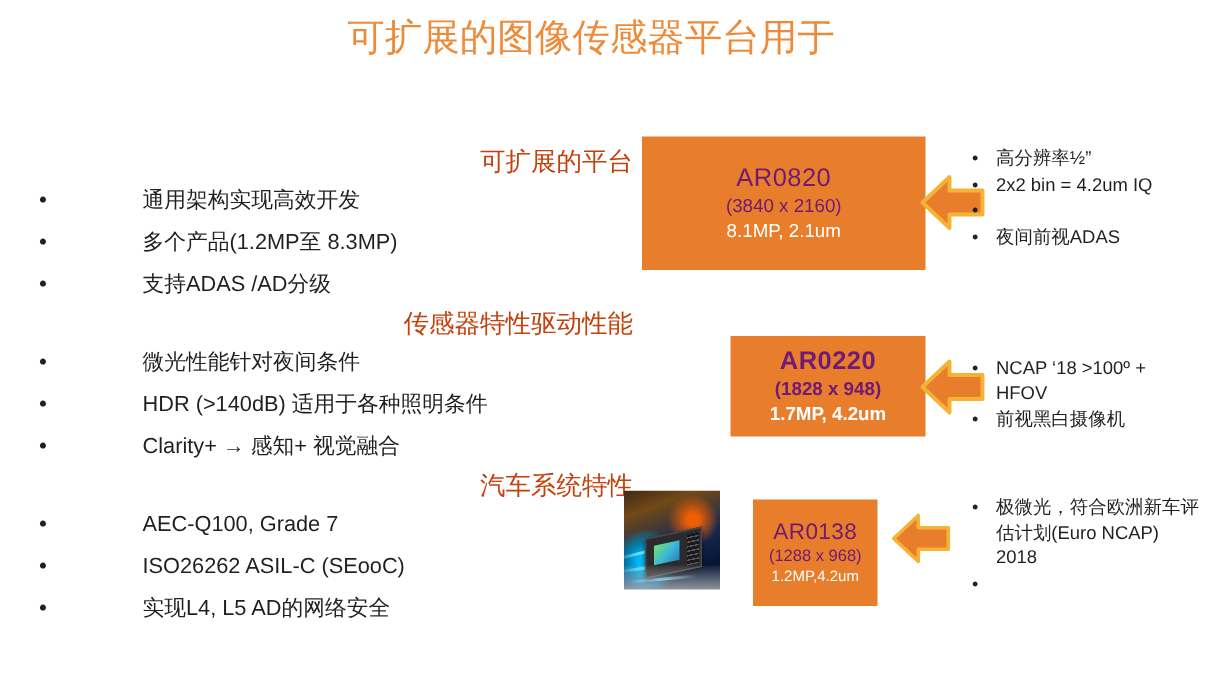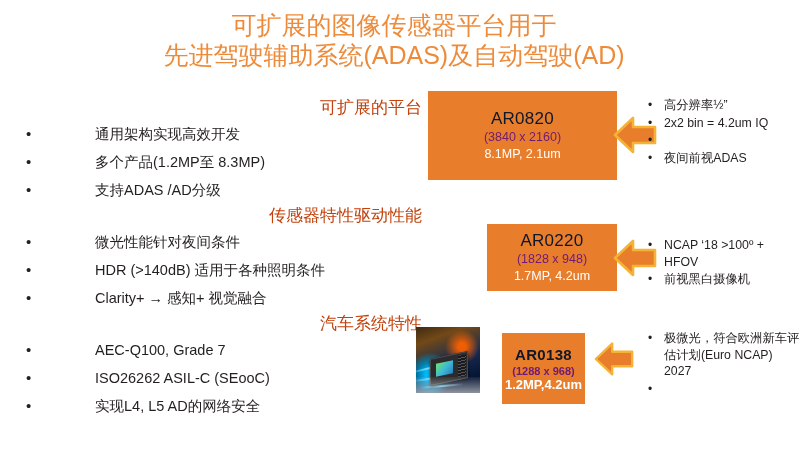--- a/index.html
+++ b/index.html
@@ -70,21 +70,21 @@
     text-align: center;
     display: flex;
     flex-direction: column;
     align-items: center;
     justify-content: center;
     box-sizing: border-box;
   }
   .chip-name {
     font-size: 17px;
     line-height: 21px;
-    color: #0f172a;
+    color: #701a75;
     letter-spacing: 0.3px;
   }
   .chip-res {
     font-size: 12.5px;
     line-height: 17px;
     color: #701a75;
   }
   .chip-mp {
     font-size: 12.5px;
     line-height: 17px;
@@ -169,21 +169,20 @@
     right: 1px; top: 2px;
     width: 8px; bottom: 2px;
     background: repeating-linear-gradient(180deg, #1a1a1c 0 2px, #55555a 2px 3px);
   }
 </style>
 </head>
 <body>
 
 <div class="slide-title">
   <span class="tline">可扩展的图像传感器平台用于</span>
-  <span class="tline">先进驾驶辅助系统(ADAS)及自动驾驶(AD)</span>
 </div>
 
 <div class="left-col">
 
   <div>
     <div class="sec-head">可扩展的平台</div>
     <div class="bullet-row">
       <span class="dot">•</span>
       <span class="btxt">通用架构实现高效开发</span>
     </div>
@@ -251,21 +250,21 @@
   </div>
   <div class="rb-row">
     <span class="dot">•</span>
   </div>
   <div class="rb-row">
     <span class="dot">•</span>
     <span class="btxt">夜间前视ADAS</span>
   </div>
 </div>
 
-<div class="chip-box" style="left:487px; top:224px; width:130px; height:67px;">
+<div class="chip-box" style="left:487px; top:224px; width:130px; height:67px;font-weight:bold;">
   <div class="chip-name">AR0220</div>
   <div class="chip-res">(1828 x 948)</div>
   <div class="chip-mp">1.7MP, 4.2um</div>
 </div>
 <div class="arrow" style="left:613px; top:237px;">
   <svg viewBox="0 0 44 42" preserveAspectRatio="none">
     <polygon points="2,21 20,4 20,13 42,13 42,29 20,29 20,38" fill="#E87E2C" stroke="#F5B335" stroke-width="2.6" stroke-linejoin="round"></polygon>
   </svg>
 </div>
 <div class="rbullets" style="left:648px; top:237px; width:152px;">
@@ -284,31 +283,31 @@
   <div class="streak" style="left:-6px; top:40px; width:40px; transform:rotate(-14deg);"></div>
   <div class="streak" style="left:-4px; top:50px; width:46px; transform:rotate(-8deg);"></div>
   <div class="streak" style="left:4px; top:58px; width:44px; transform:rotate(-5deg);"></div>
   <div class="sensor">
     <div class="die"></div>
     <div class="pins"></div>
   </div>
   <div class="reflect"></div>
 </div>
 
-<div class="chip-box" style="left:502px; top:333px; width:83px; height:71px;font-weight:bold;">
+<div class="chip-box" style="left:502px; top:333px; width:83px; height:71px;">
   <div class="chip-name" style="font-size:15px;line-height:19px;">AR0138</div>
   <div class="chip-res" style="font-size:11px;line-height:14px;">(1288 x 968)</div>
-  <div class="chip-mp" style="font-size:13px;line-height:14px;">1.2MP,4.2um</div>
+  <div class="chip-mp" style="font-size:10px;line-height:14px;">1.2MP,4.2um</div>
 </div>
 <div class="arrow" style="left:594px; top:340px; width:40px; height:38px;">
   <svg viewBox="0 0 44 42" preserveAspectRatio="none">
     <polygon points="2,21 20,4 20,13 42,13 42,29 20,29 20,38" fill="#E87E2C" stroke="#F5B335" stroke-width="2.6" stroke-linejoin="round"></polygon>
   </svg>
 </div>
 <div class="rbullets" style="left:648px; top:330px; width:152px;">
   <div class="rb-row">
     <span class="dot">•</span>
-    <span class="btxt">极微光，符合欧洲新车评估计划(Euro NCAP) 2027</span>
+    <span class="btxt">极微光，符合欧洲新车评估计划(Euro NCAP) 2018</span>
   </div>
   <div class="rb-row">
     <span class="dot">•</span>
   </div>
 </div>
 
 </body></html>

